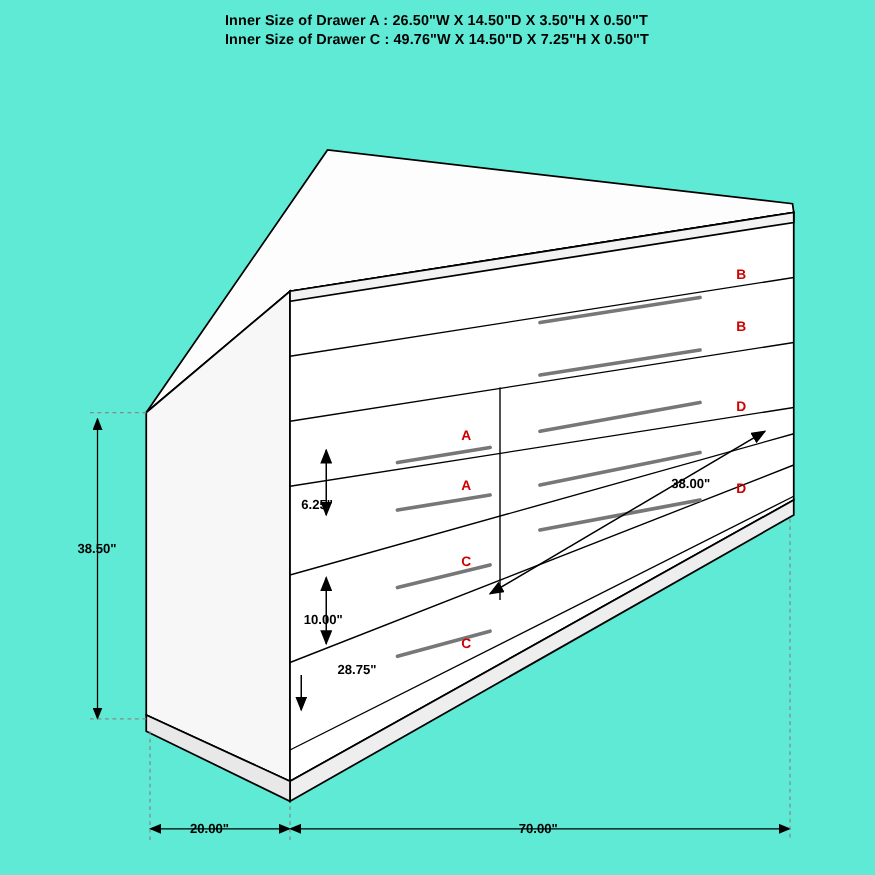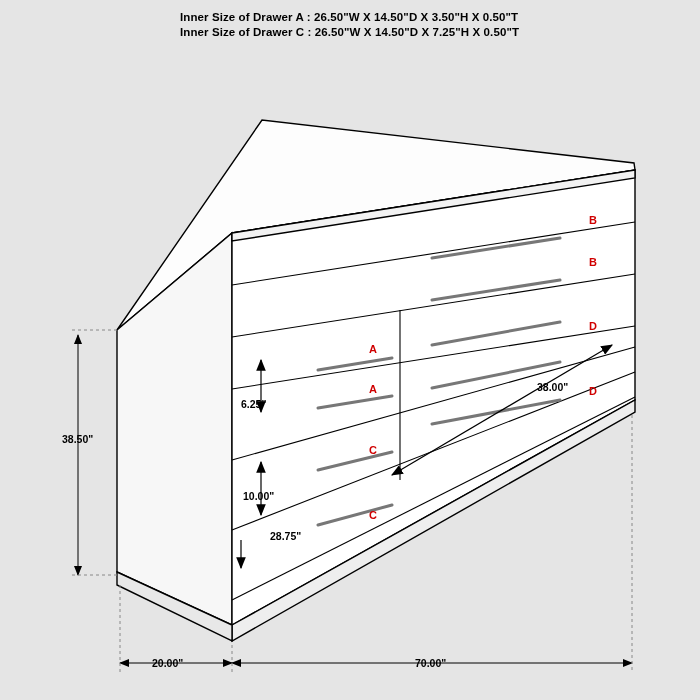--- a/index.html
+++ b/index.html
@@ -4,21 +4,21 @@
 <style>
   html, body {
     margin: 0;
     padding: 0;
     background: #ffffff;
   }
   #page {
     position: relative;
     width: 700px;
     height: 700px;
-    background: #e5e5e5;
+    background: #5eead4;
     font-family: "Liberation Sans", sans-serif;
     overflow: hidden;
   }
   .spec-block {
     position: absolute;
     left: 180px;
     top: 10px;
     font-size: 11.5px;
     font-weight: bold;
     color: #000000;
@@ -49,21 +49,21 @@
     white-space: nowrap;
   }
 </style>
 </head>
 <body>
 
 <div id="page">
 
   <div class="spec-block">
     <div class="spec-line">Inner Size of Drawer A : 26.50"W X 14.50"D X 3.50"H X 0.50"T</div>
-    <div class="spec-line">Inner Size of Drawer C : 26.50"W X 14.50"D X 7.25"H X 0.50"T</div>
+    <div class="spec-line">Inner Size of Drawer C : 49.76"W X 14.50"D X 7.25"H X 0.50"T</div>
   </div>
 
   <svg class="diagram" viewBox="0 0 700 700">
     <defs>
       <marker id="arrEnd" markerWidth="10" markerHeight="8" refX="9" refY="4" orient="auto">
         <path d="M0,0 L10,4 L0,8 z" fill="#000"></path>
       </marker>
       <marker id="arrStart" markerWidth="10" markerHeight="8" refX="1" refY="4" orient="auto">
         <path d="M10,0 L0,4 L10,8 z" fill="#000"></path>
       </marker>

